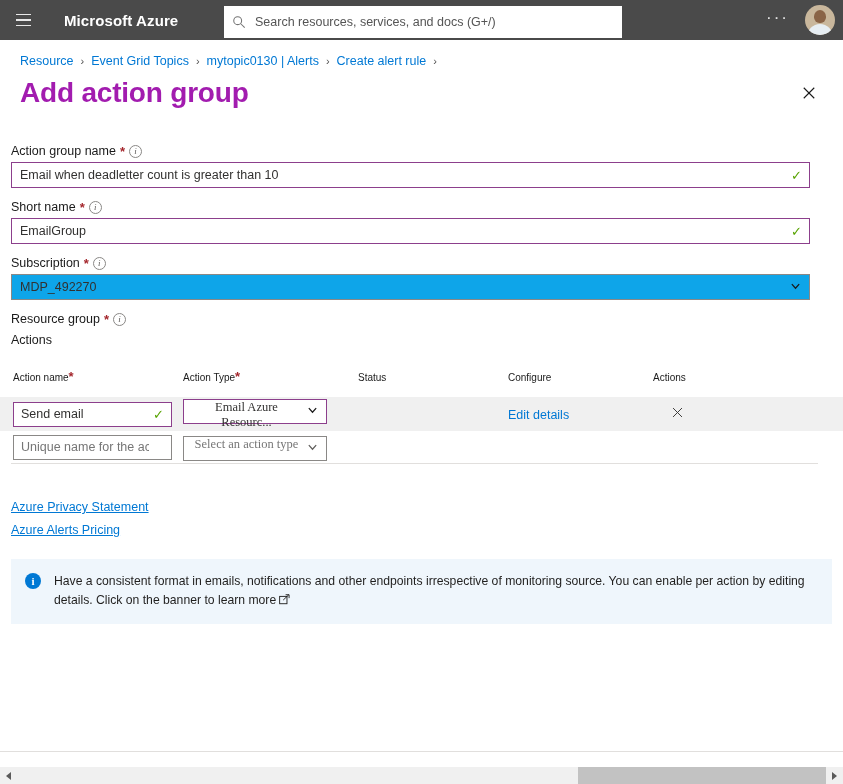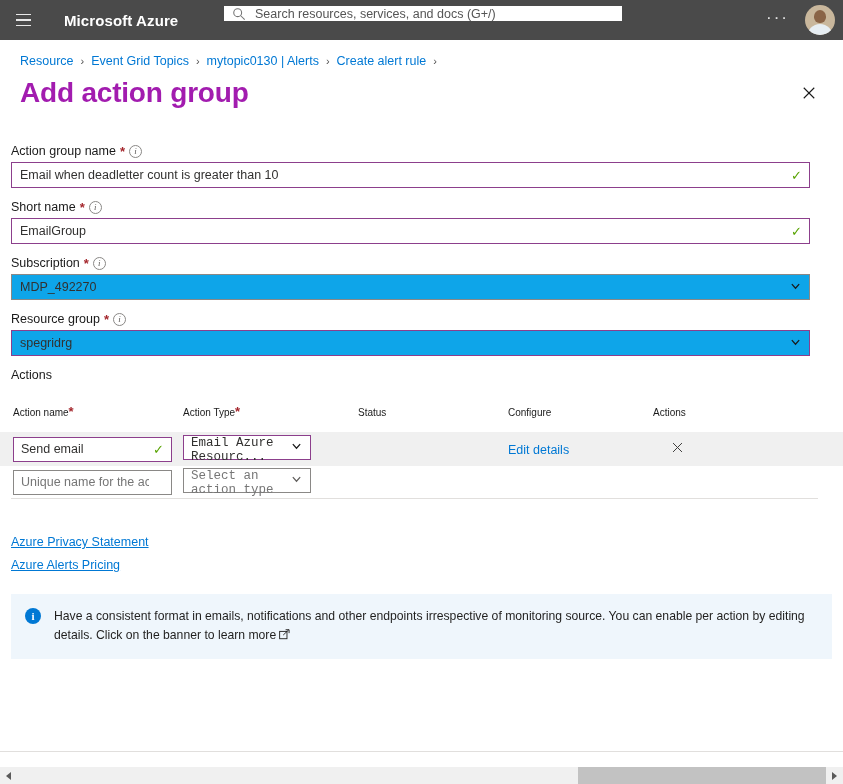--- a/index.html
+++ b/index.html
@@ -38,21 +38,21 @@
     font-weight: bold;
     letter-spacing: .1px;
     margin-left: 18px;
     white-space: nowrap;
   }
   .searchbox {
     position: absolute;
     left: 224px;
     top: 6px;
     width: 398px;
-    height: 15px;
+    height: 32px;
     background: #ffffff;
     display: flex;
     align-items: center;
     padding: 0 8px;
   }
   .searchbox .mag {
     width: 14px; height: 14px;
     flex: 0 0 auto;
     margin-right: 7px;
     opacity: .75;
@@ -254,31 +254,32 @@
     font-size: 12.5px;
     color: #323130;
     outline: none;
     background: #fff;
   }
   .cell-input.valid { border-color: #8c3f8c; }
   .cell-input::placeholder { color: #767676; opacity: 1; }
   .cell-inputwrap { position: relative; display: inline-block; }
   .cell-selwrap { position: relative; display: inline-block; }
   .cell-sel {
-    width: 128px; height: 25px;
+    width: 144px; height: 25px;
     border: 1px solid #8a8886;
     background: #fff;
     padding: 0 24px 0 7px;
-    font-family: Liberation Mono, monospace;
+    font-family: Liberation Serif, serif;
     font-size: 12.5px;
     color: #323130;
     outline: none;
     appearance: none;
     -webkit-appearance: none;
     cursor: pointer;
+    text-align: center;
   }
   .cell-sel.valid { border-color: #8c3f8c; }
   .cell-sel.muted { color: #767676; }
   .linkish {
     color: #0078d4;
     font-size: 12.5px;
     text-decoration: none;
     cursor: pointer;
   }
   .rowx {
@@ -471,28 +472,20 @@
             <polyline points="2,4 6,8.4 10,4" fill="none" stroke="#1a1a1a" stroke-width="1.4"></polyline>
           </svg>
       </span>
     </div>
 
     <div class="field-label">
       <span>Resource group</span>
       <span class="req">*</span>
       <span class="info-icon">i</span>
     </div>
-    <div class="selwrap">
-      <div class="sel accent">spegridrg</div>
-      <span class="caret">
-        <svg viewBox="0 0 12 12" width="11" height="11">
-            <polyline points="2,4 6,8.4 10,4" fill="none" stroke="#1a1a1a" stroke-width="1.4"></polyline>
-          </svg>
-      </span>
-    </div>
 
     <div class="section-label">Actions</div>
   </div>
 
   <div class="actions-table">
     <div class="arow head">
       <div class="c-name">
         <span class="hdr-text">Action name</span><span class="req">*</span>
       </div>
       <div class="c-type">

